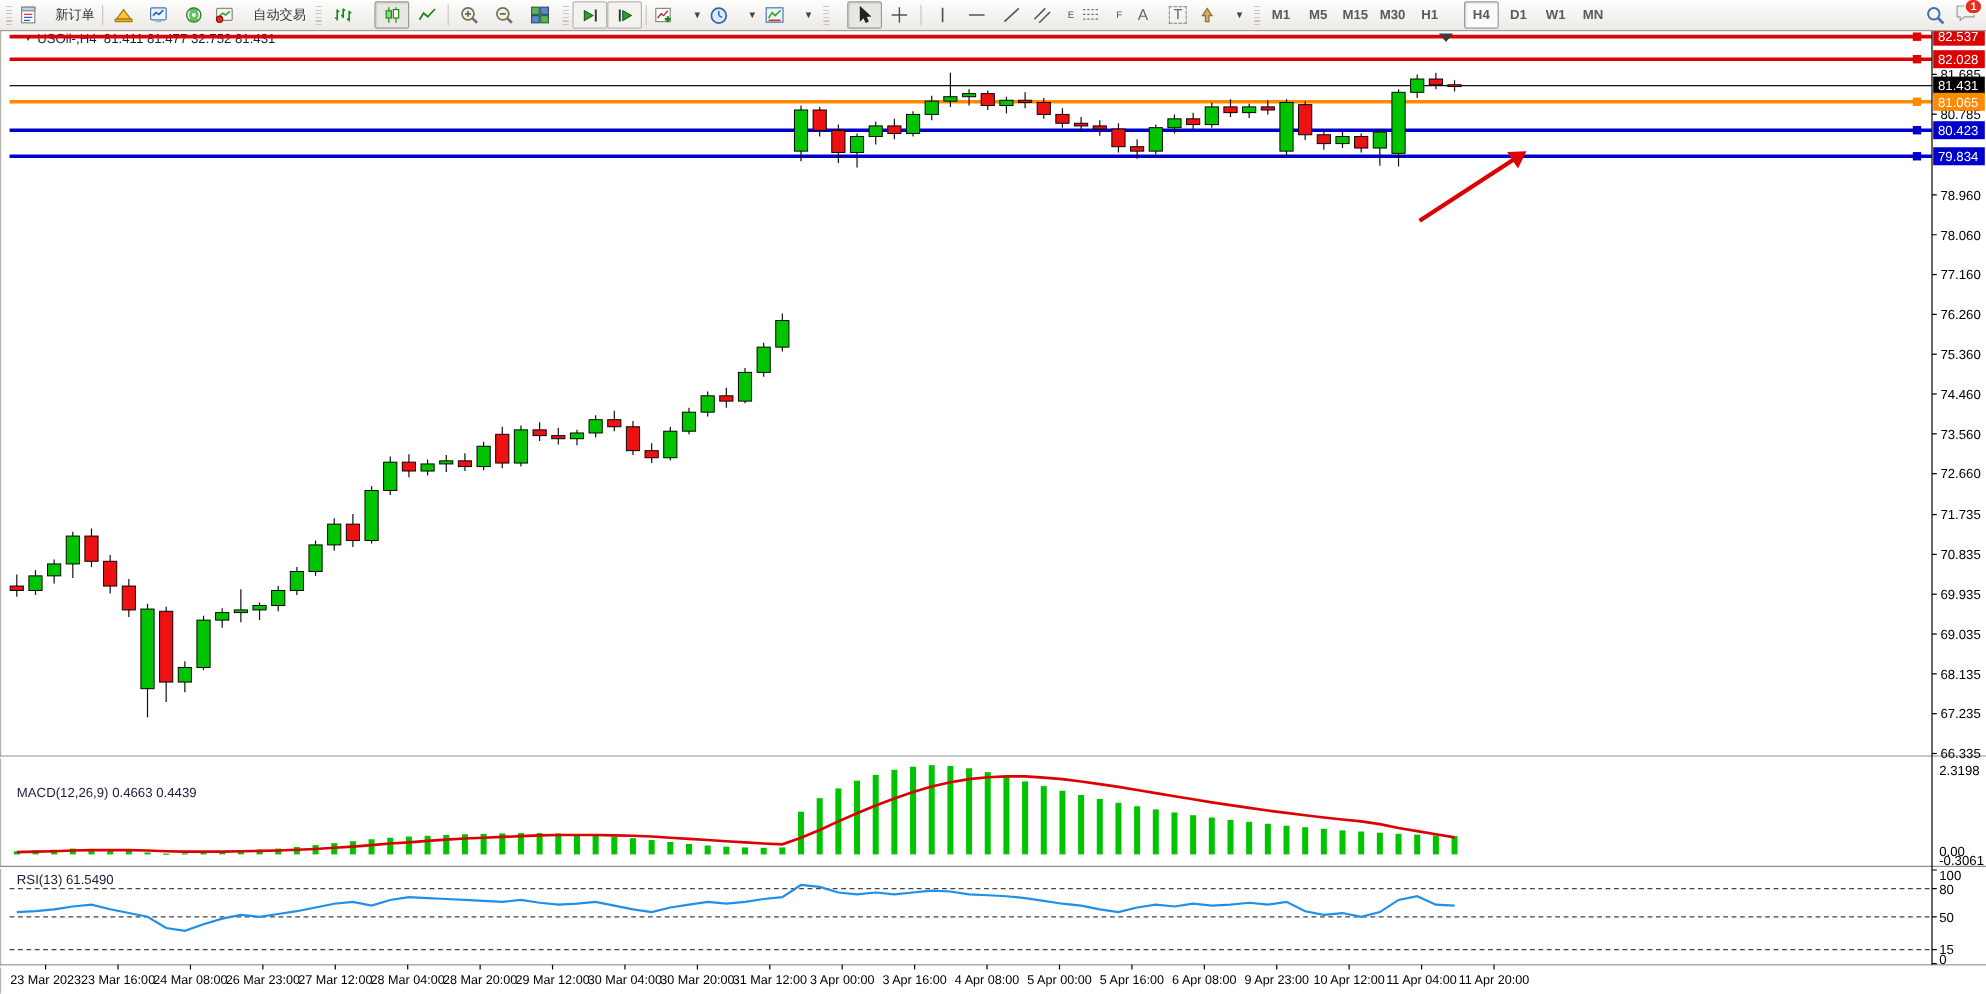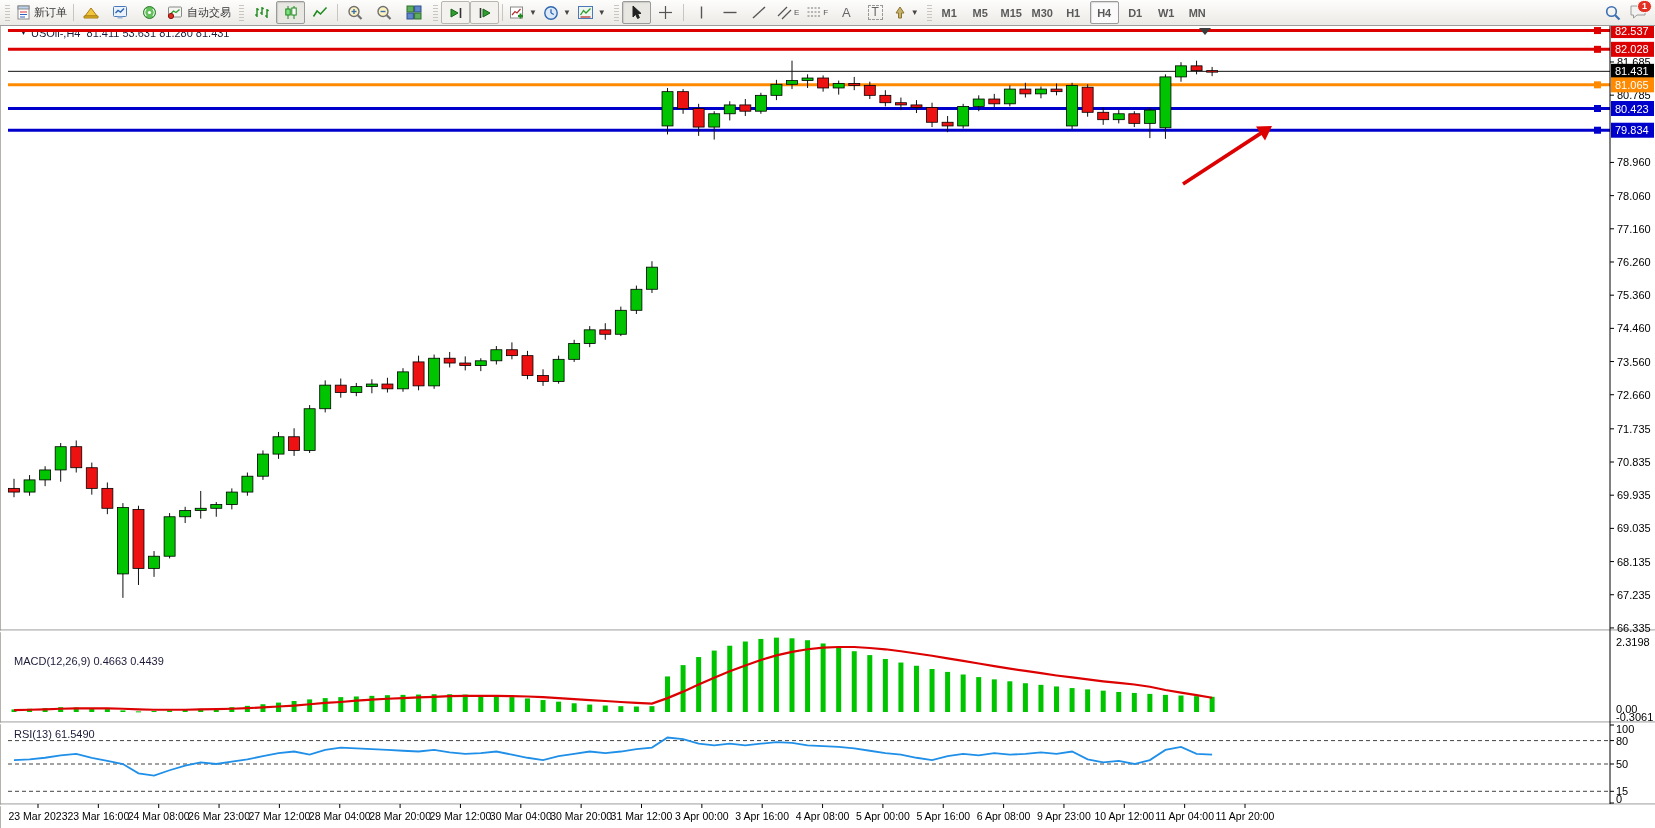--- a/index.html
+++ b/index.html
@@ -5,22 +5,22 @@
   html,body{margin:0;padding:0;width:1655px;height:828px;overflow:hidden;
     font-family:"Liberation Sans","DejaVu Sans",sans-serif;background:#fff;}
   
   .toolbar{position:absolute;left:0;top:0;width:1655px;height:25px;z-index:3;
     background:linear-gradient(#fdfdfc,#eceae6);border-bottom:1px solid #9d9d9d;
     display:flex;align-items:center;font-size:11px;color:#333;}
   .grip{width:5px;height:16px;margin:0 3px 0 5px;
     background:repeating-linear-gradient(to bottom,#c9c6c0 0 1px,transparent 1px 3px);}
   .sep{width:1px;height:17px;background:#c9c6c0;margin:0 3px;}
   .tbtn{height:21px;min-width:23px;padding:0 2px;display:flex;align-items:center;justify-content:center;
-    border:1px solid transparent;border-radius:2px;gap:3px;cursor:default;}
-  .tbtn.pressed{background:#e9e7e2;border:1px solid #9a9a9a;box-shadow:inset 1px 1px 1px rgba(0,0,0,.12);}
+    border:1px solid transparent;border-radius:2px;gap:15px;cursor:default;}
+  .tbtn.pressed{background:#e9e7e2;border:1px solid #9a9a9a;box-shadow:inset 1px 1px 1px rgba(0,0,0,.12);margin-left:12px;}
   .tbtn.framed{border:1px solid #b9b6b0;background:#f4f2ee;}
   .tflabel{font-weight:bold;color:#5a5a5a;font-size:11px;}
   .tf.pressed{background:#fafafa;border:1px solid #9a9a9a;}
   .caret{font-size:8px;color:#444;margin-left:1px;}
   .lbl{white-space:nowrap;}
   .right-tools{margin-left:auto;display:flex;align-items:center;margin-right:8px;gap:8px;}
   .badge{position:absolute;right:-5px;top:-4px;background:#e33022;color:#fff;border-radius:8px;
     font-size:9px;font-weight:bold;padding:0 4px;line-height:11px;border:1px solid #fff;}
   .bubble-wrap{position:relative;}
   
@@ -280,21 +280,21 @@
     <div class="bubble-wrap">
       <svg width="18" height="16" viewBox="0 0 18 16">
         <path d="M2 2 h14 v9 h-8 l-3.5 3 v-3 h-2.5 z" fill="#f2f2f0" stroke="#9a9a9a"></path>
       </svg>
       <span class="badge">1</span>
     </div>
   </div>
 </div>
 
 <div id="chart-region">
-  <div class="panel-label" id="chart-title"><span style="font-size:7px;vertical-align:2px;margin-right:4px;">▼</span><span>USOil-,H4  81.411 53.631 81.280 81.431</span></div>
+  <div class="panel-label" id="chart-title"><span style="font-size:7px;vertical-align:2px;margin-right:4px;">▼</span><span>USOil-,H4  81.411 81.477 32.752 81.431</span></div>
   <div class="panel-label" style="left:13px;top:614px;margin-top:16px;">MACD(12,26,9) 0.4663 0.4439</div>
   <div class="panel-label" style="left:13px;top:703px;">RSI(13) 61.5490</div>
 </div>
 <svg id="overlay-svg" width="1655" height="803">
     <line x1="0" y1="605" x2="1655" y2="605" stroke="#8f8f8f" stroke-width="1"></line>
     <line x1="0" y1="606.5" x2="1655" y2="606.5" stroke="#ffffff" stroke-width="1.5"></line>
     <line x1="0" y1="697" x2="1655" y2="697" stroke="#8f8f8f" stroke-width="1"></line>
     <line x1="0" y1="698.5" x2="1655" y2="698.5" stroke="#ffffff" stroke-width="1.5"></line>
     <line x1="0" y1="779" x2="1655" y2="779" stroke="#8f8f8f" stroke-width="1"></line>
     <line x1="0" y1="780.5" x2="1655" y2="780.5" stroke="#ffffff" stroke-width="1.5"></line>

